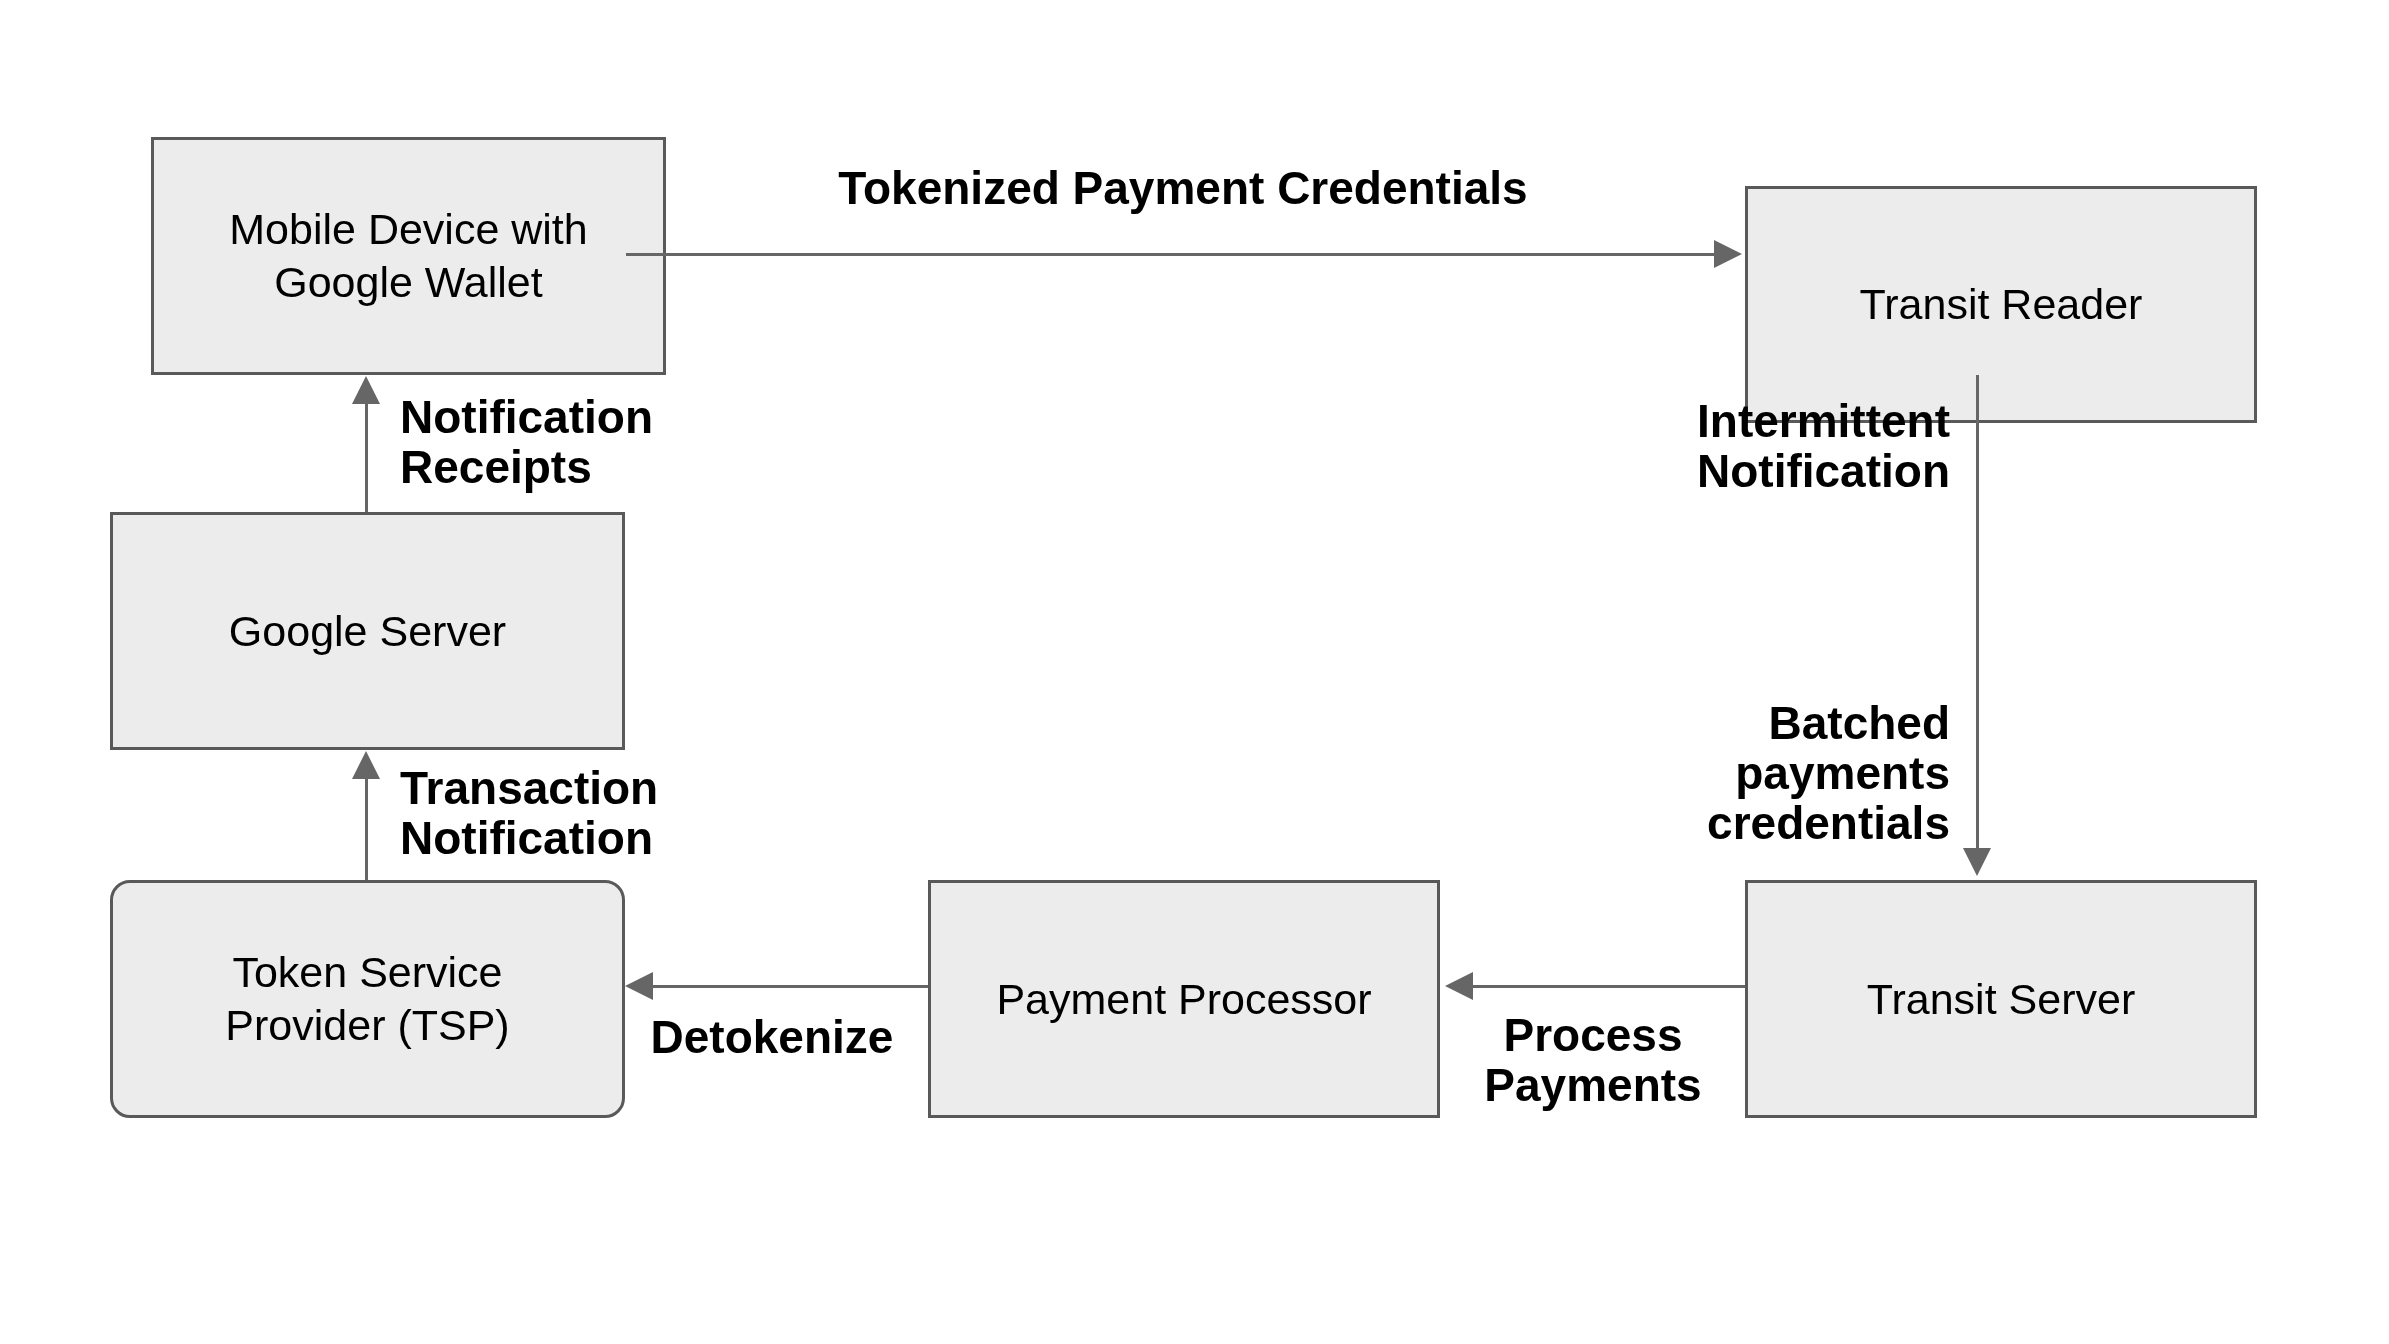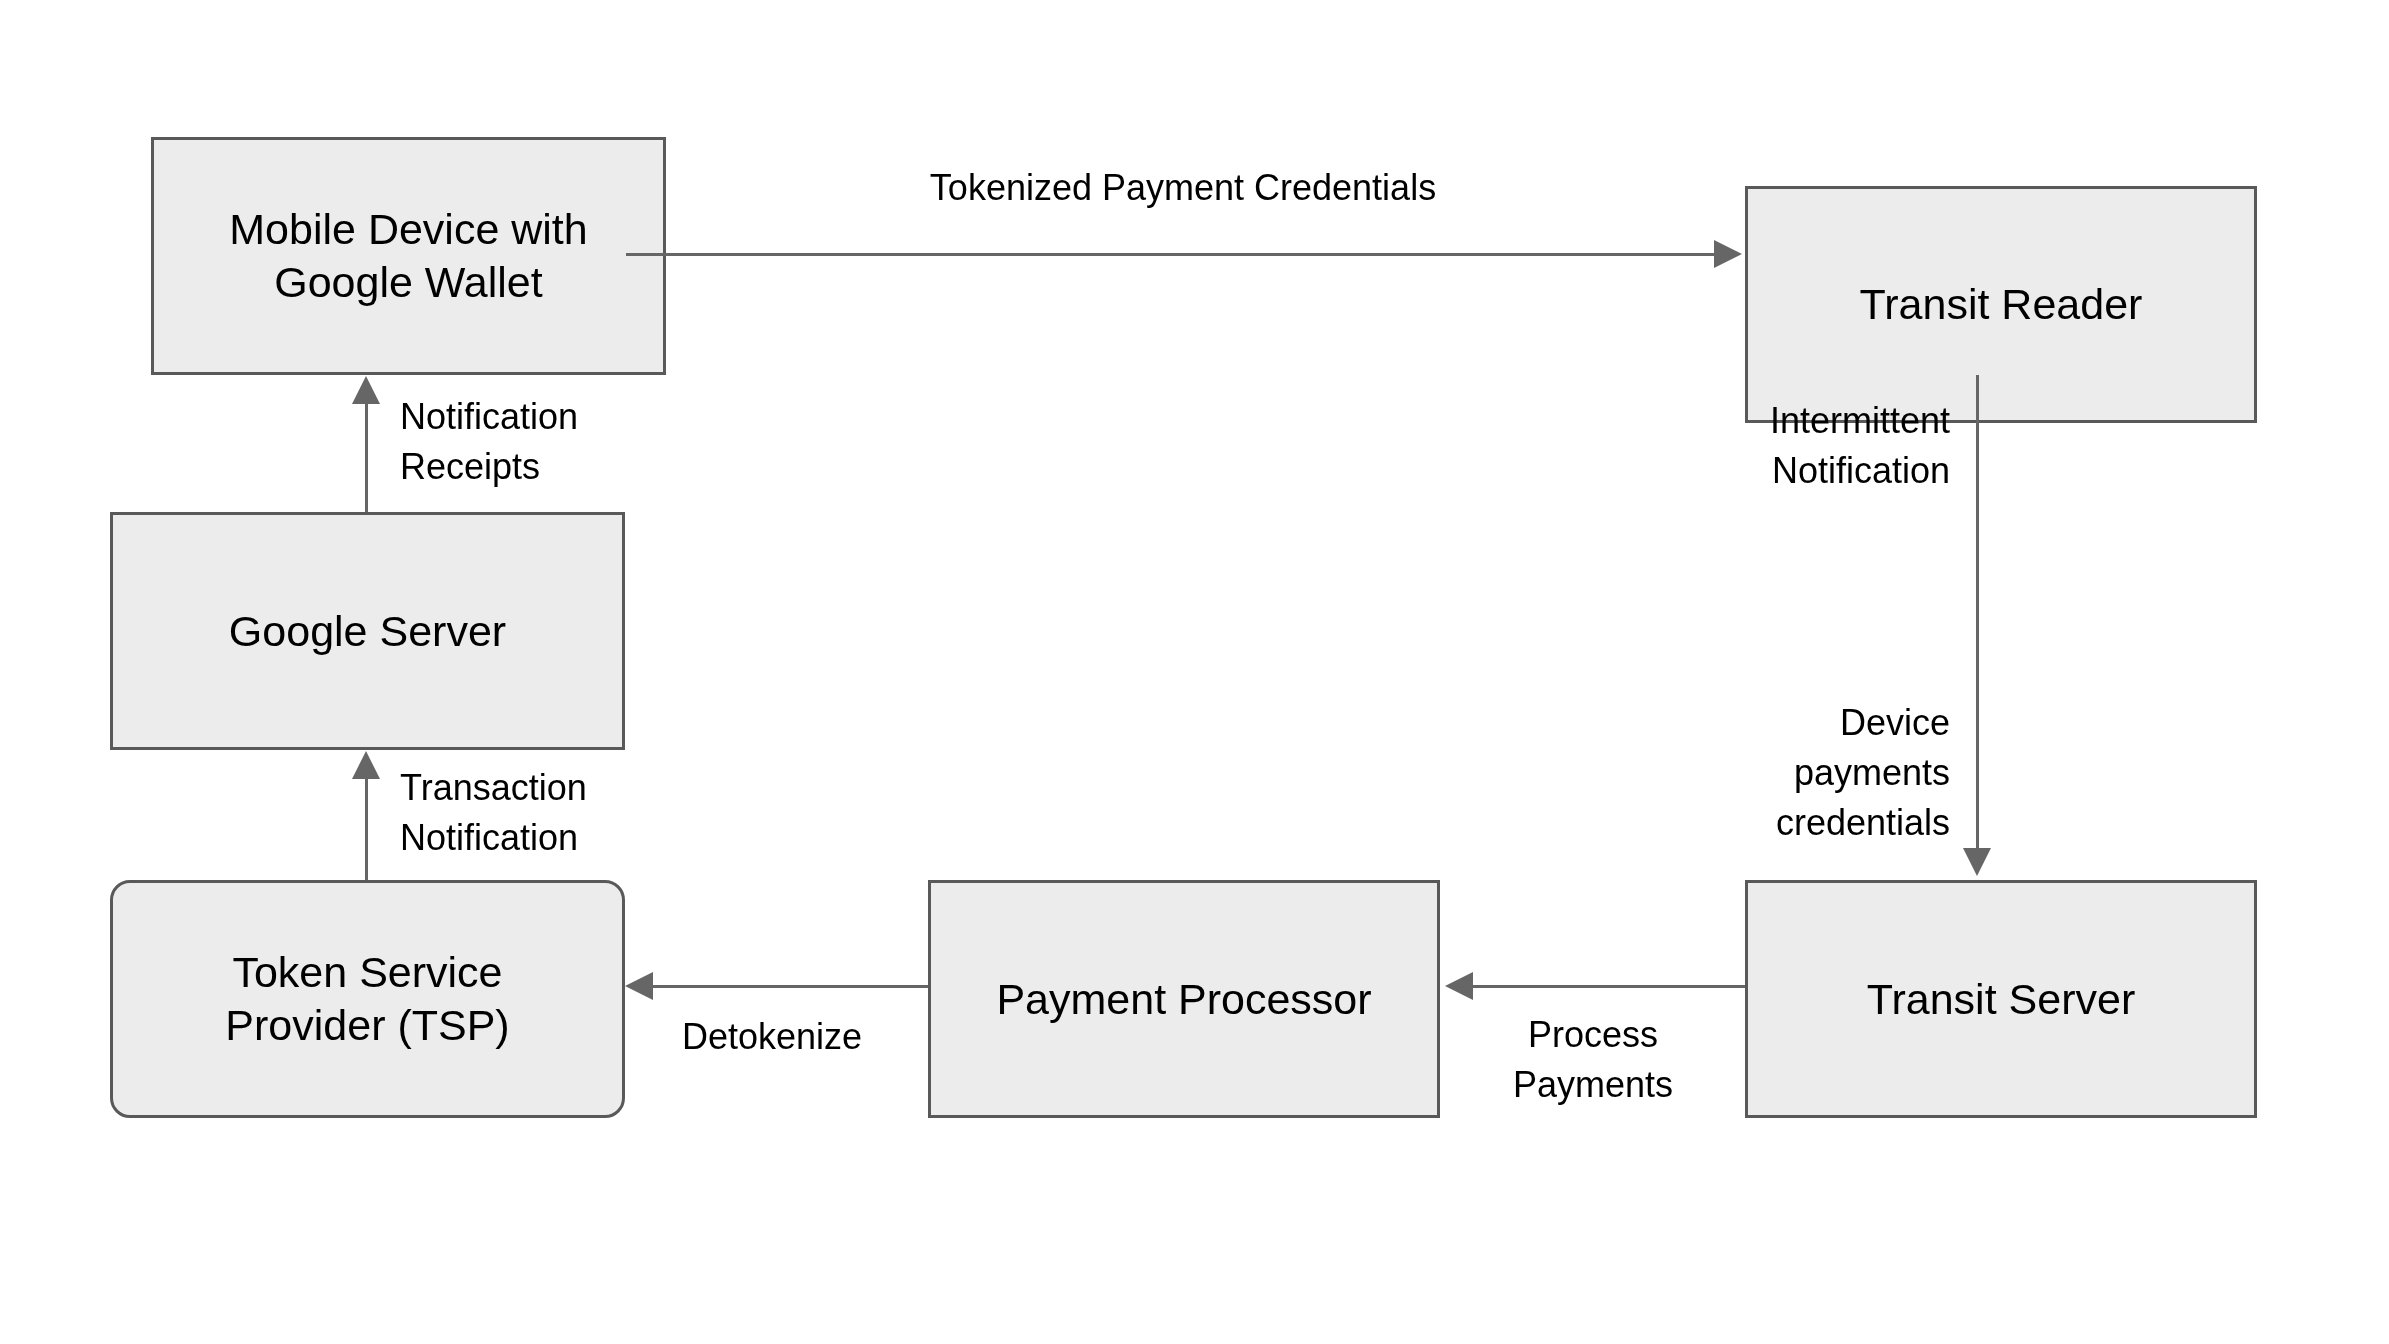--- a/index.html
+++ b/index.html
@@ -35,22 +35,22 @@
     white-space:pre-line;
   }
   .edge-line{position:absolute;background:var(--arrow);}
   .arrowhead{position:absolute;width:0;height:0;}
   .arrow-right{border-top:14px solid transparent;border-bottom:14px solid transparent;border-left:28px solid var(--arrow);}
   .arrow-left{border-top:14px solid transparent;border-bottom:14px solid transparent;border-right:28px solid var(--arrow);}
   .arrow-up{border-left:14px solid transparent;border-right:14px solid transparent;border-bottom:28px solid var(--arrow);}
   .arrow-down{border-left:14px solid transparent;border-right:14px solid transparent;border-top:28px solid var(--arrow);}
   .edge-label{
     position:absolute;
-    font-weight:normal;
-    font-size:36px;
+    font-weight:bold;
+    font-size:46px;
     line-height:50px;
     color:var(--text);
     white-space:pre-line;
   }
   .ta-c{text-align:center;}
   .ta-r{text-align:right;}
   .ta-l{text-align:left;}
 </style>
 </head>
 <body>
@@ -84,21 +84,21 @@
   </div>
 
   <div class="edge-line" style="left:626px;top:253px;width:1088px;height:3px;"></div>
   <div class="arrowhead arrow-right" style="left:1714px;top:240px;"></div>
   <div class="edge-label ta-c" style="left:700px;top:163px;width:966px;">Tokenized Payment Credentials</div>
 
   <div class="edge-line" style="left:1976px;top:375px;width:3px;height:473px;"></div>
   <div class="arrowhead arrow-down" style="left:1963px;top:848px;"></div>
   <div class="edge-label ta-r" style="left:1640px;top:396px;width:310px;">Intermittent
 Notification</div>
-  <div class="edge-label ta-r" style="left:1640px;top:698px;width:310px;">Device
+  <div class="edge-label ta-r" style="left:1640px;top:698px;width:310px;">Batched
 payments
 credentials</div>
 
   <div class="edge-line" style="left:1473px;top:985px;width:272px;height:3px;"></div>
   <div class="arrowhead arrow-left" style="left:1445px;top:972px;"></div>
   <div class="edge-label ta-c" style="left:1448px;top:1010px;width:290px;">Process
 Payments</div>
 
   <div class="edge-line" style="left:653px;top:985px;width:275px;height:3px;"></div>
   <div class="arrowhead arrow-left" style="left:625px;top:972px;"></div>

